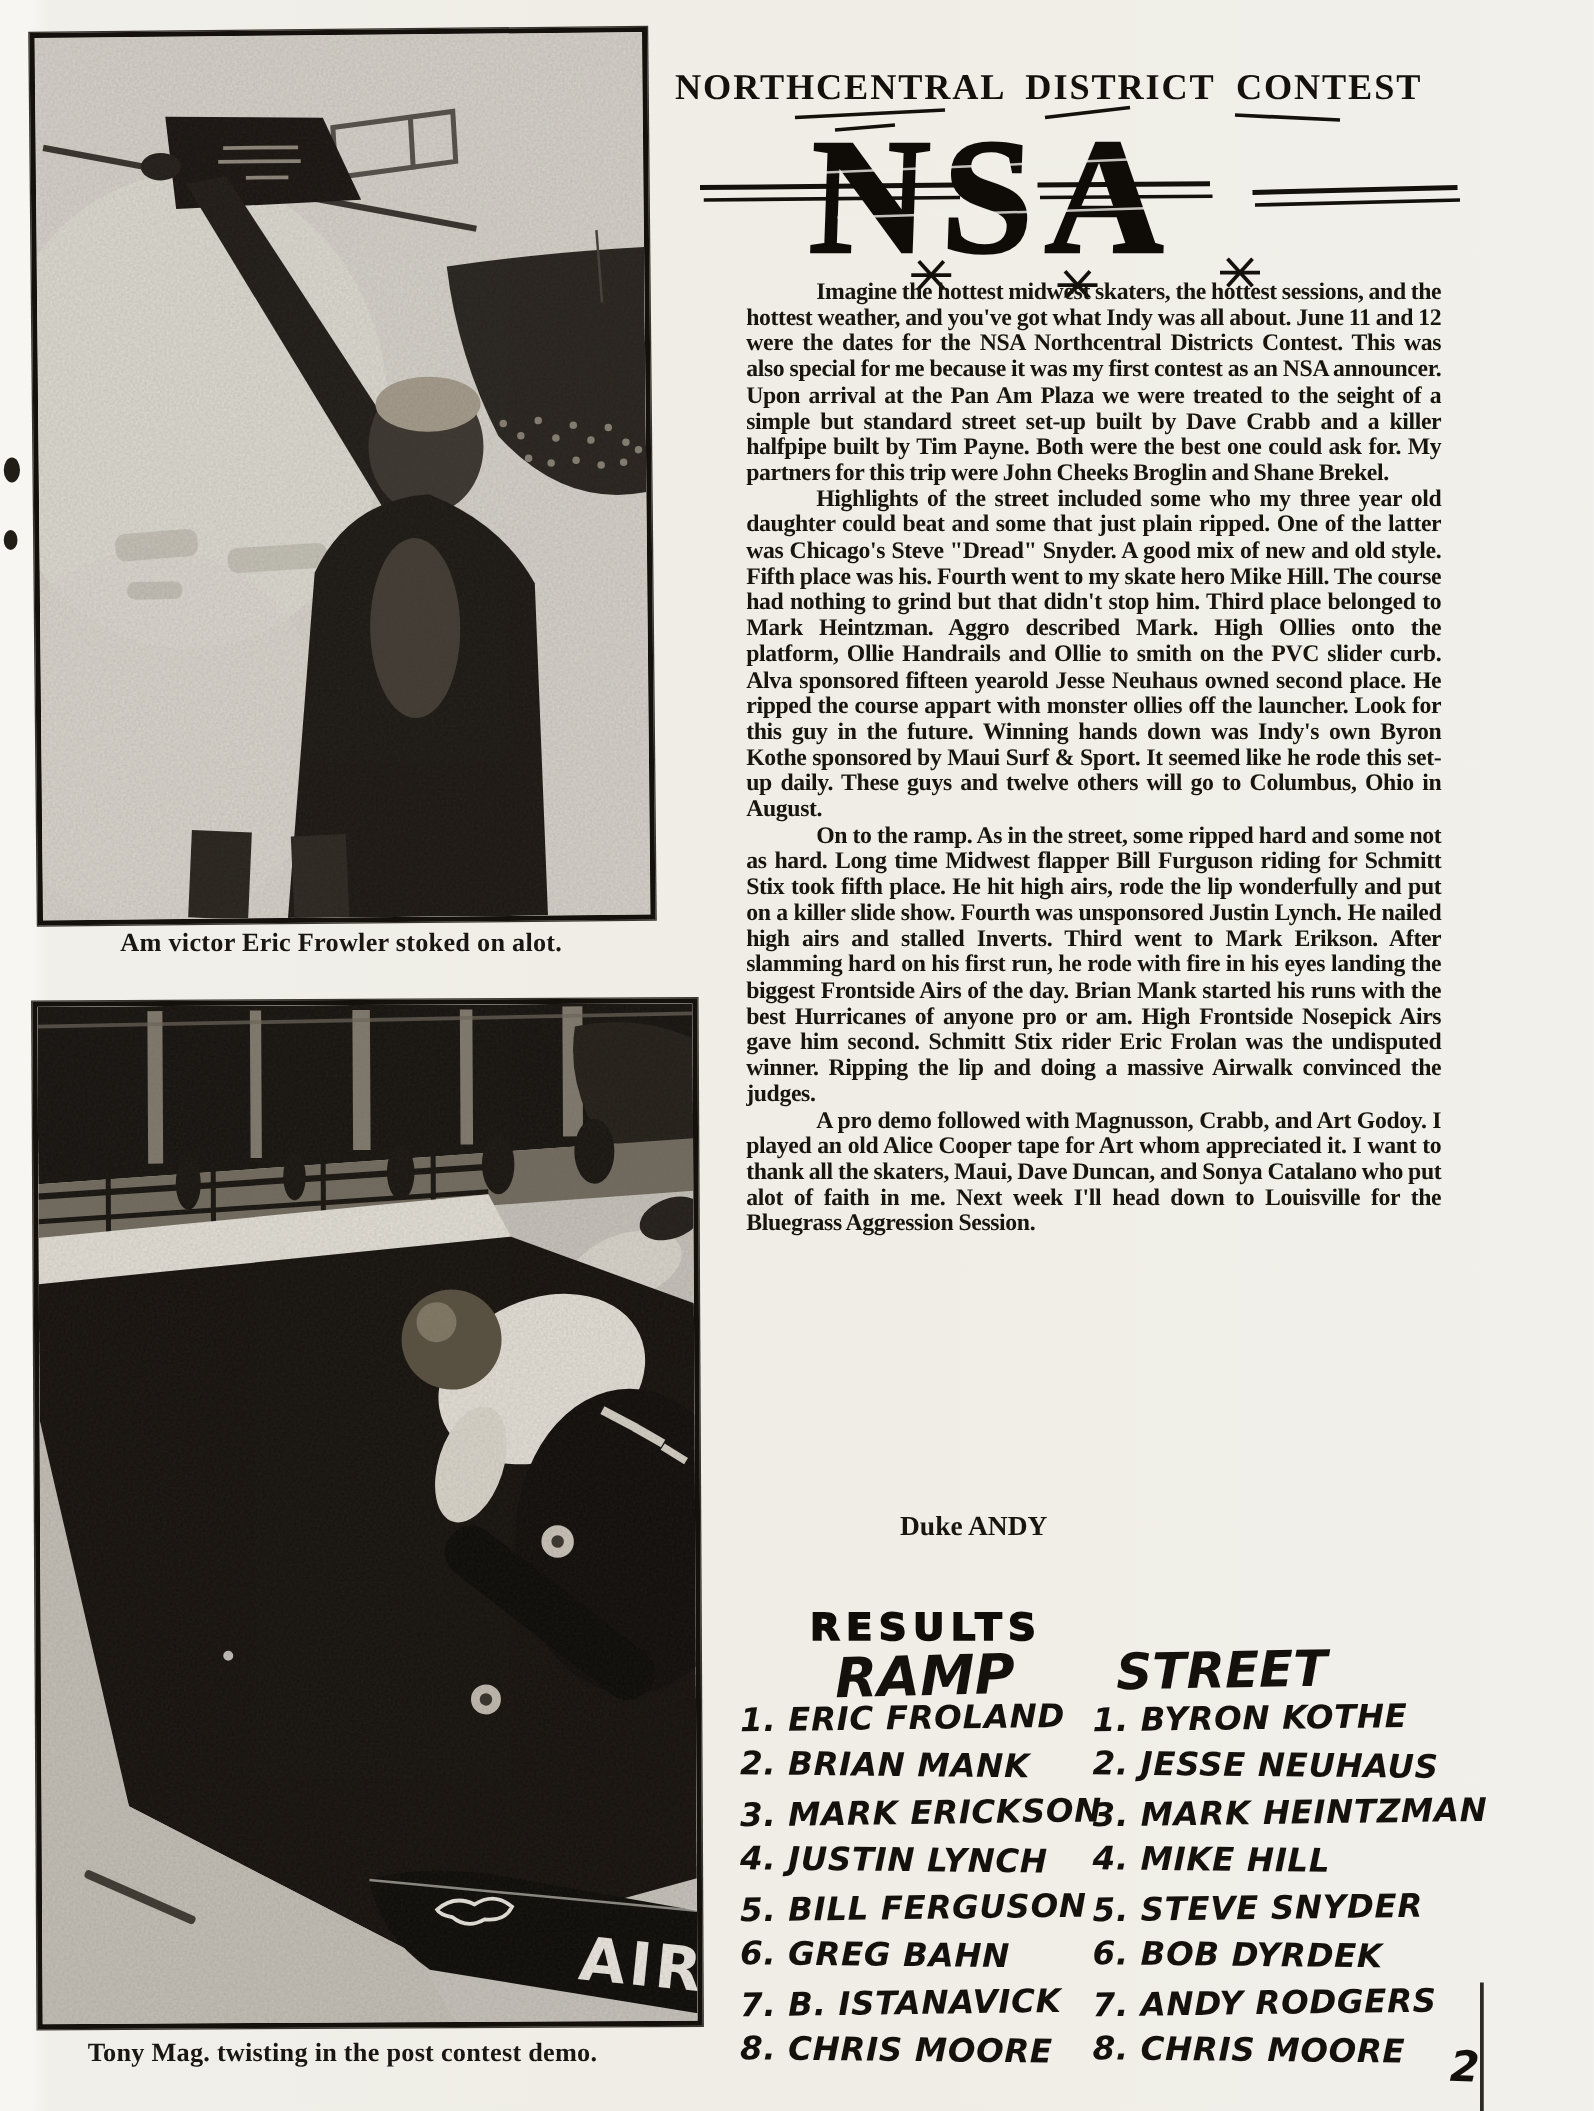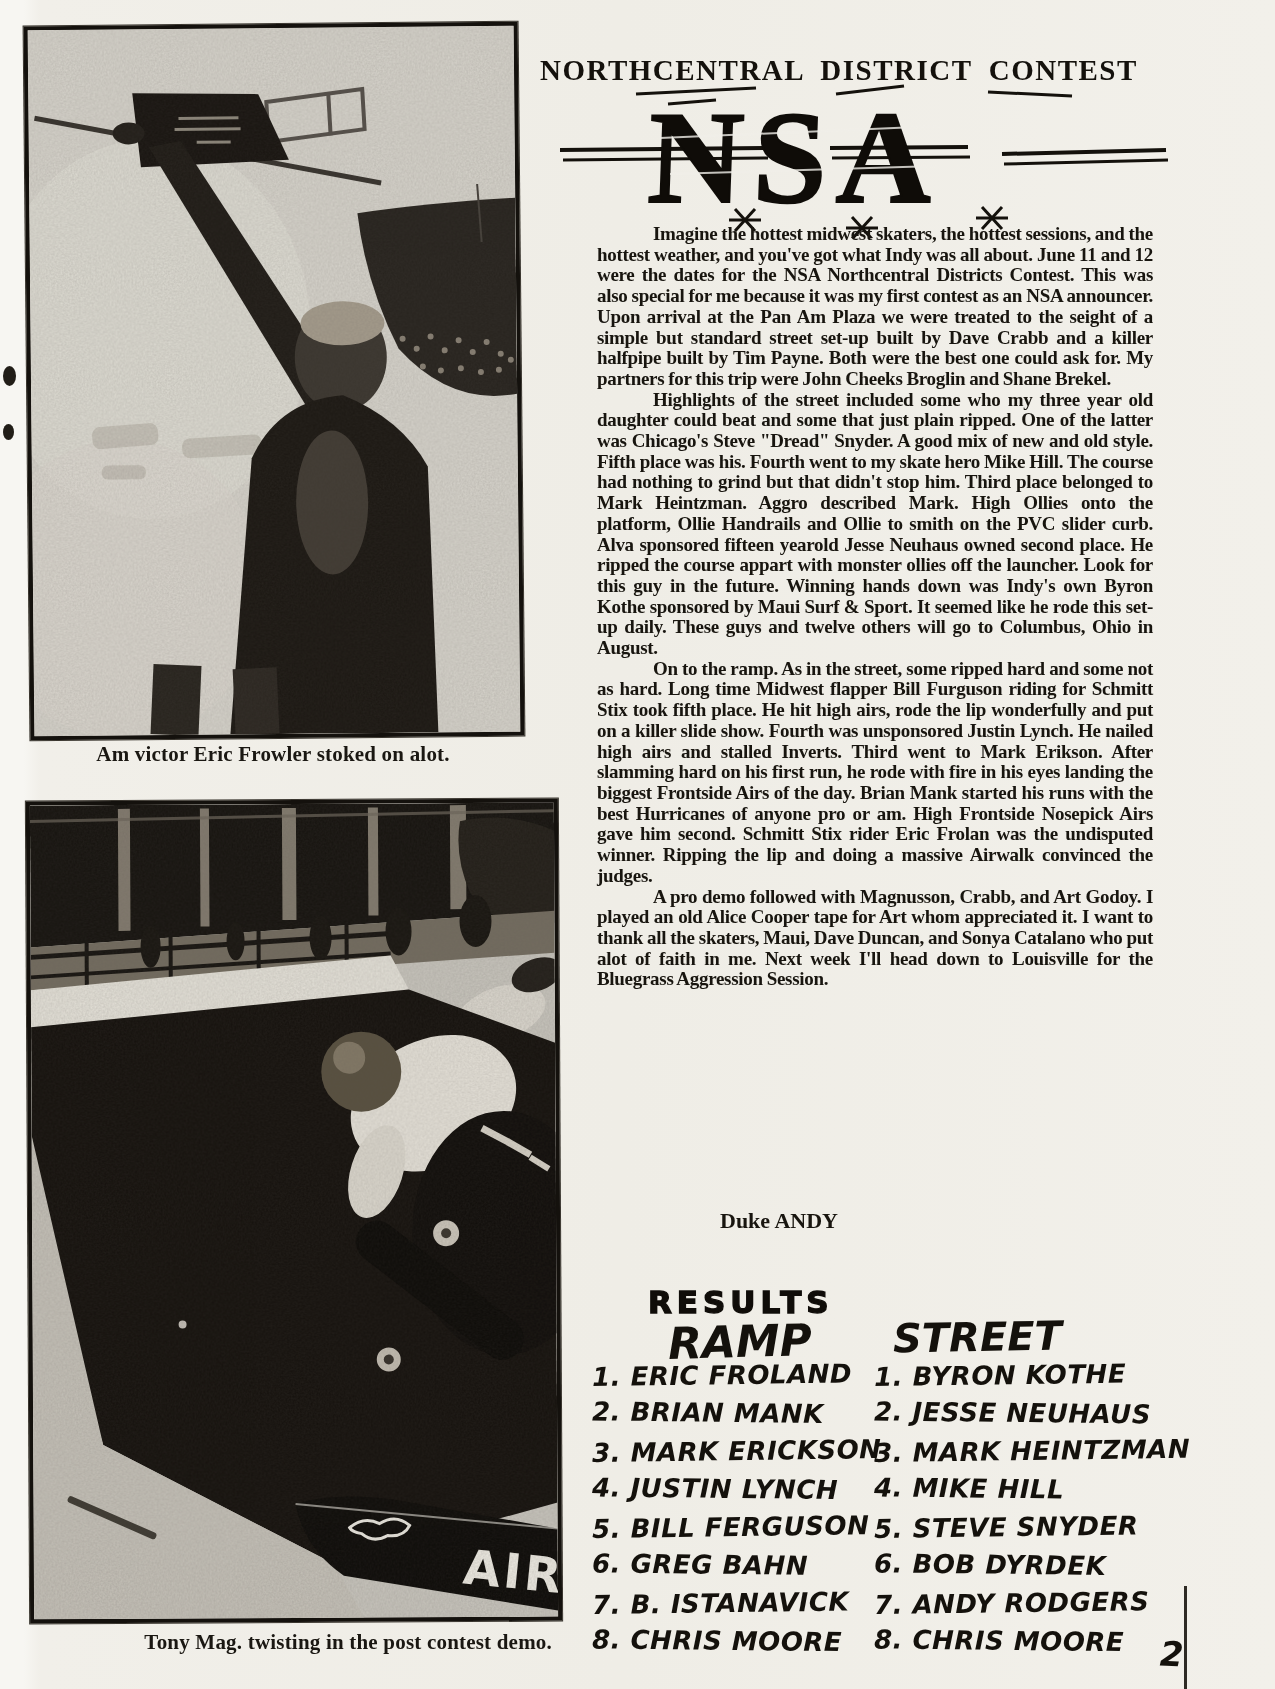--- a/index.html
+++ b/index.html
@@ -12,21 +12,21 @@
   
   .photo{position:absolute;border:4px solid #14110d;background:#d8d5cd;overflow:hidden;box-shadow:0 0 0 1px #3a362f;}
   #photo1{left:27px;top:24px;width:486px;height:706px;transform:rotate(-0.55deg);}
   #photo2{left:28px;top:800px;width:524px;height:814px;transform:rotate(-0.3deg);}
   .photo svg{display:block;width:100%;height:100%;}
   .caption{
     position:absolute;text-align:center;font-weight:bold;font-size:21px;
     letter-spacing:.2px;color:#1a1712;
   }
   #caption1{left:27px;top:742px;width:492px;}
-  #caption2{left:28px;top:1630px;width:524px;text-align:right;}
+  #caption2{left:12px;top:1630px;width:524px;}
   
   #headline{
     left:540px;top:54px;width:600px;text-align:left;
     font-size:29px;font-weight:bold;letter-spacing:1.5px;word-spacing:8px;color:#14110c;
   }
   #nsa-logo{left:540px;top:78px;width:640px;height:160px;}
   
   #article{
     left:597px;top:224px;width:556px;
     font-size:19px;line-height:20.7px;text-align:justify;font-weight:bold;

